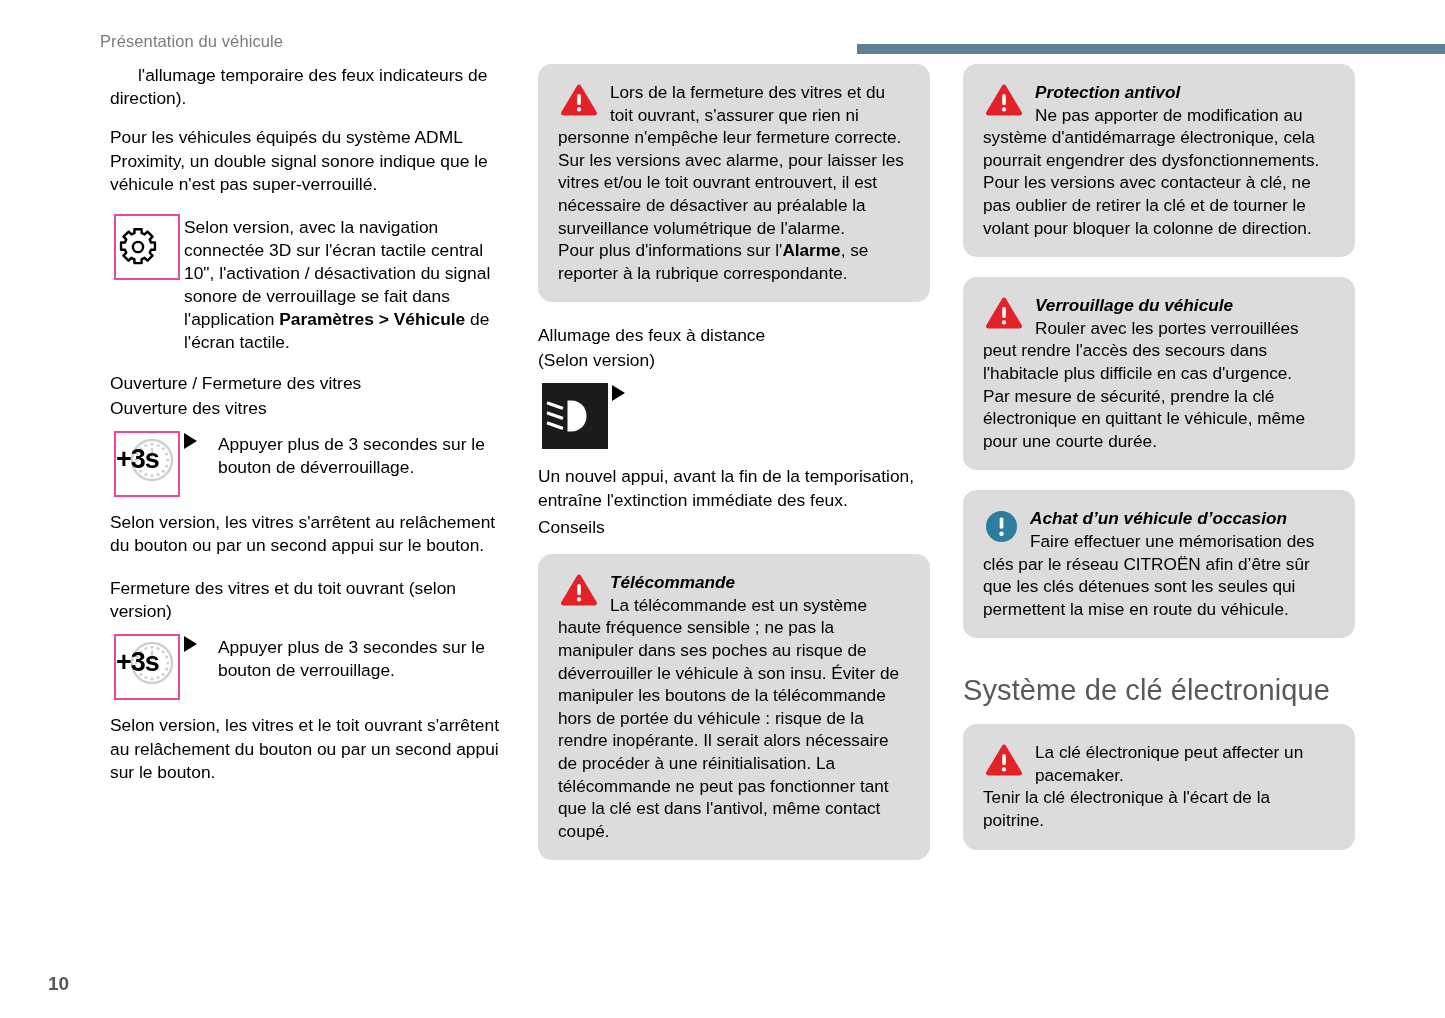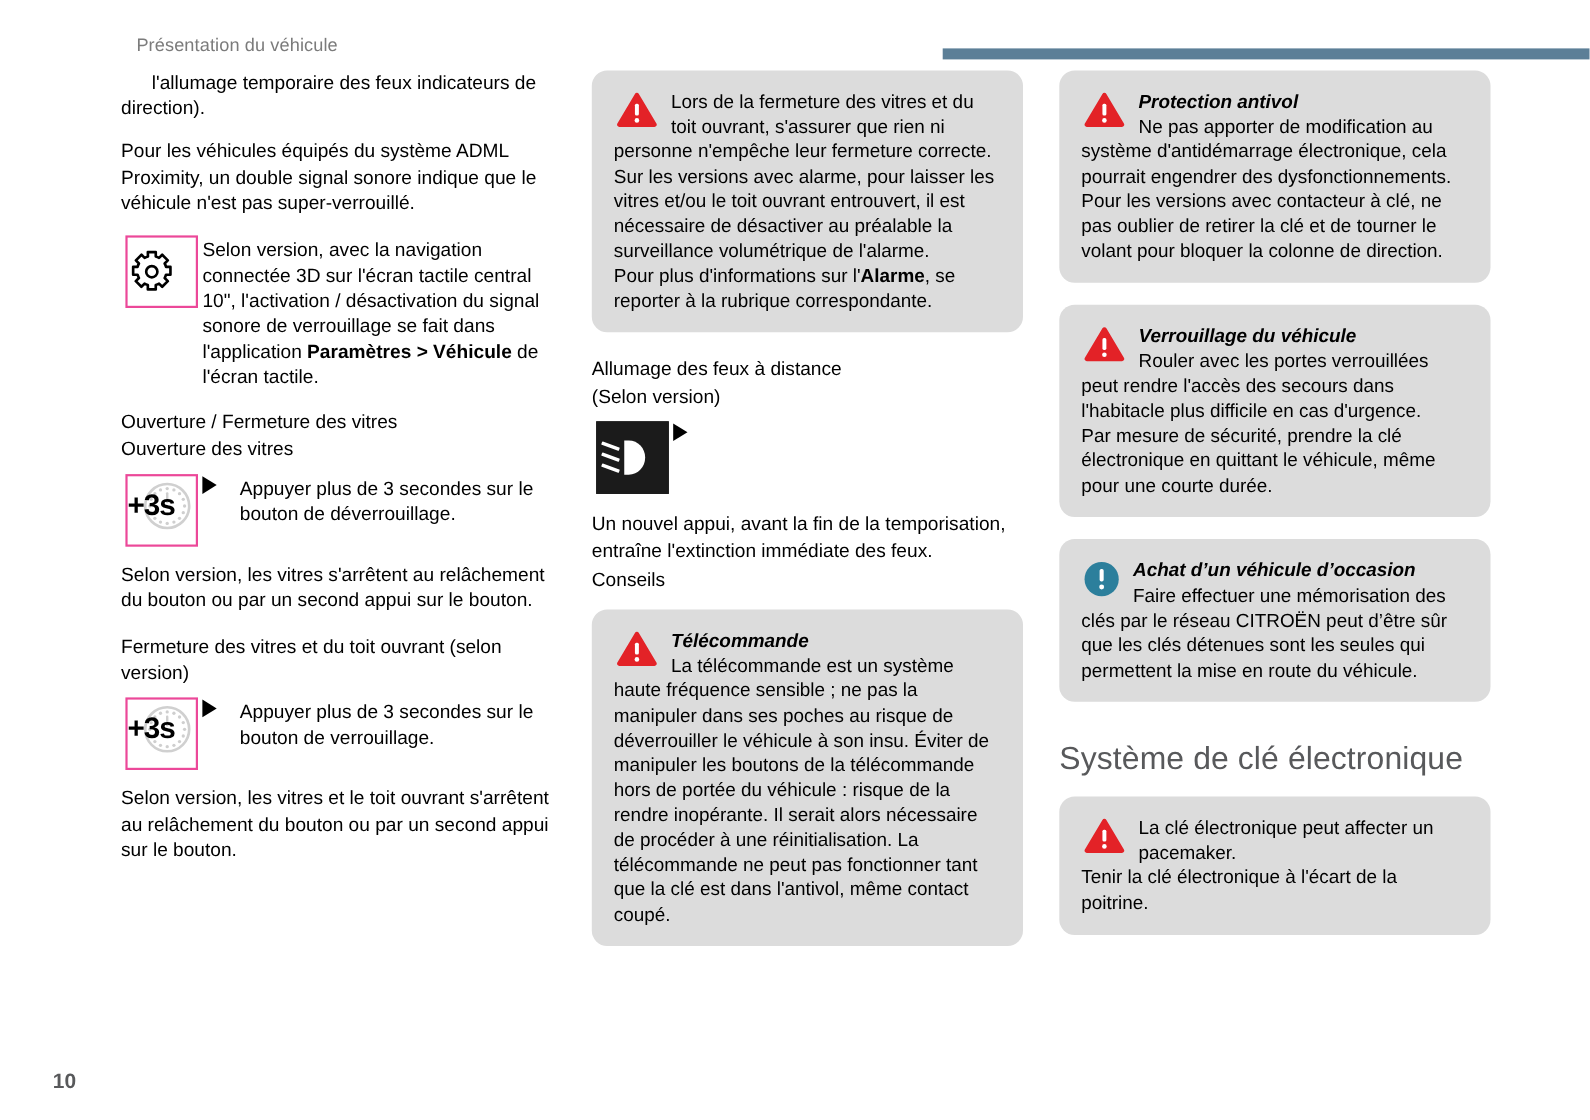--- a/index.html
+++ b/index.html
@@ -20,21 +20,21 @@
   
   .page-header {
     position: absolute;
     top: 32px;
     left: 0;
     width: 1445px;
     height: 26px;
   }
   .header-title {
     position: absolute;
-    left: 124px;
+    left: 100px;
     top: 0px;
     font-size: 16.5px;
     color: #7b7b7b;
     letter-spacing: 0.1px;
     white-space: nowrap;
   }
   .header-rule {
     position: absolute;
     left: 857px;
     top: 12px;
@@ -393,21 +393,21 @@
       <span>Par mesure de sécurité, prendre la clé électronique en quittant le véhicule, même pour une courte durée.</span>
     </div>
 
     <div class="callout">
       <svg class="info-icon" viewBox="0 0 34 34" aria-hidden="true">
         <circle cx="17" cy="17" r="16" fill="#2c7f9c"></circle>
         <rect x="15.1" y="7.6" width="3.8" height="11.6" rx="1.6" fill="#fff"></rect>
         <circle cx="17" cy="24.4" r="2.3" fill="#fff"></circle>
       </svg>
       <span class="callout-title">Achat d’un véhicule d’occasion</span><br>
-      <span>Faire effectuer une mémorisation des clés par le réseau CITROËN peut d’être sûr que les clés détenues sont les seules qui permettent la mise en route du véhicule.</span>
+      <span>Faire effectuer une mémorisation des clés par le réseau CITROËN afin d’être sûr que les clés détenues sont les seules qui permettent la mise en route du véhicule.</span>
     </div>
 
     <h2 class="section-title">Système de clé électronique</h2>
 
     <div class="callout">
       <svg class="warn-icon" viewBox="0 0 40 36" aria-hidden="true">
         <path d="M18.1 2.6 1.2 31.0a2.2 2.2 0 0 0 1.9 3.3h33.8a2.2 2.2 0 0 0 1.9-3.3L21.9 2.6a2.2 2.2 0 0 0-3.8 0z" fill="#e32227"></path>
         <rect x="18.1" y="12.0" width="3.8" height="11.4" rx="1.5" fill="#fff"></rect>
         <circle cx="20" cy="28.0" r="2.2" fill="#fff"></circle>
       </svg>

